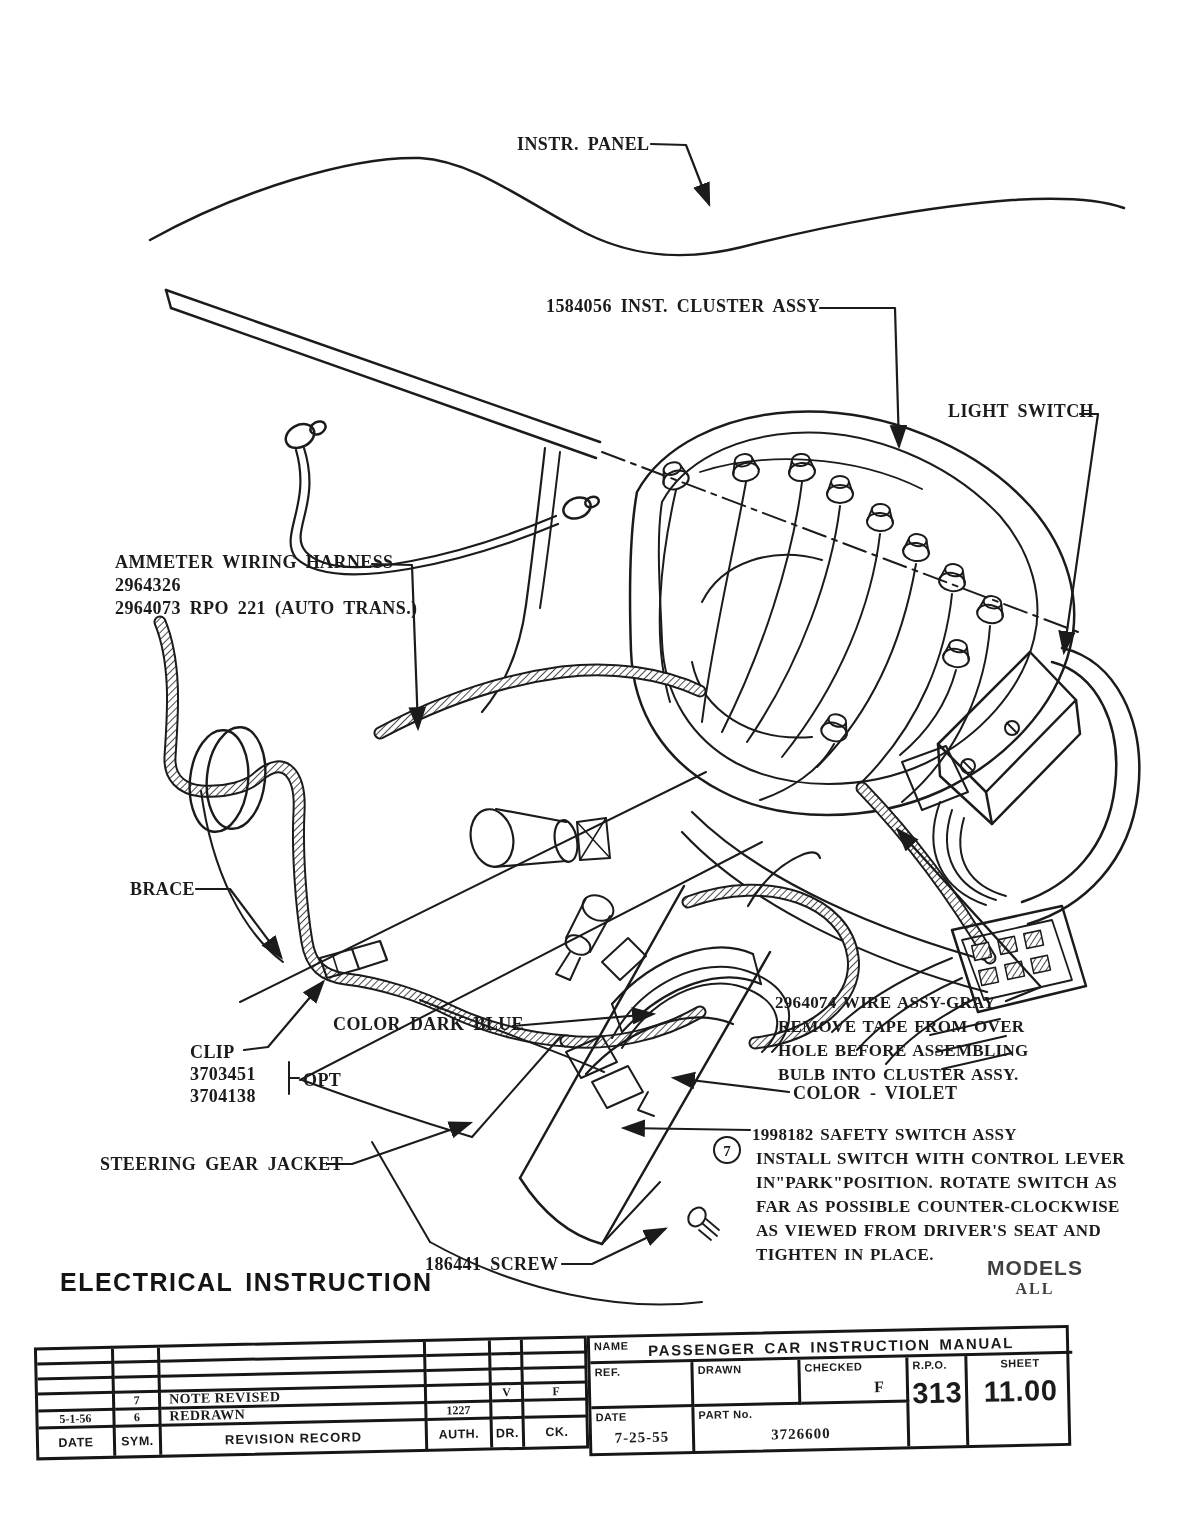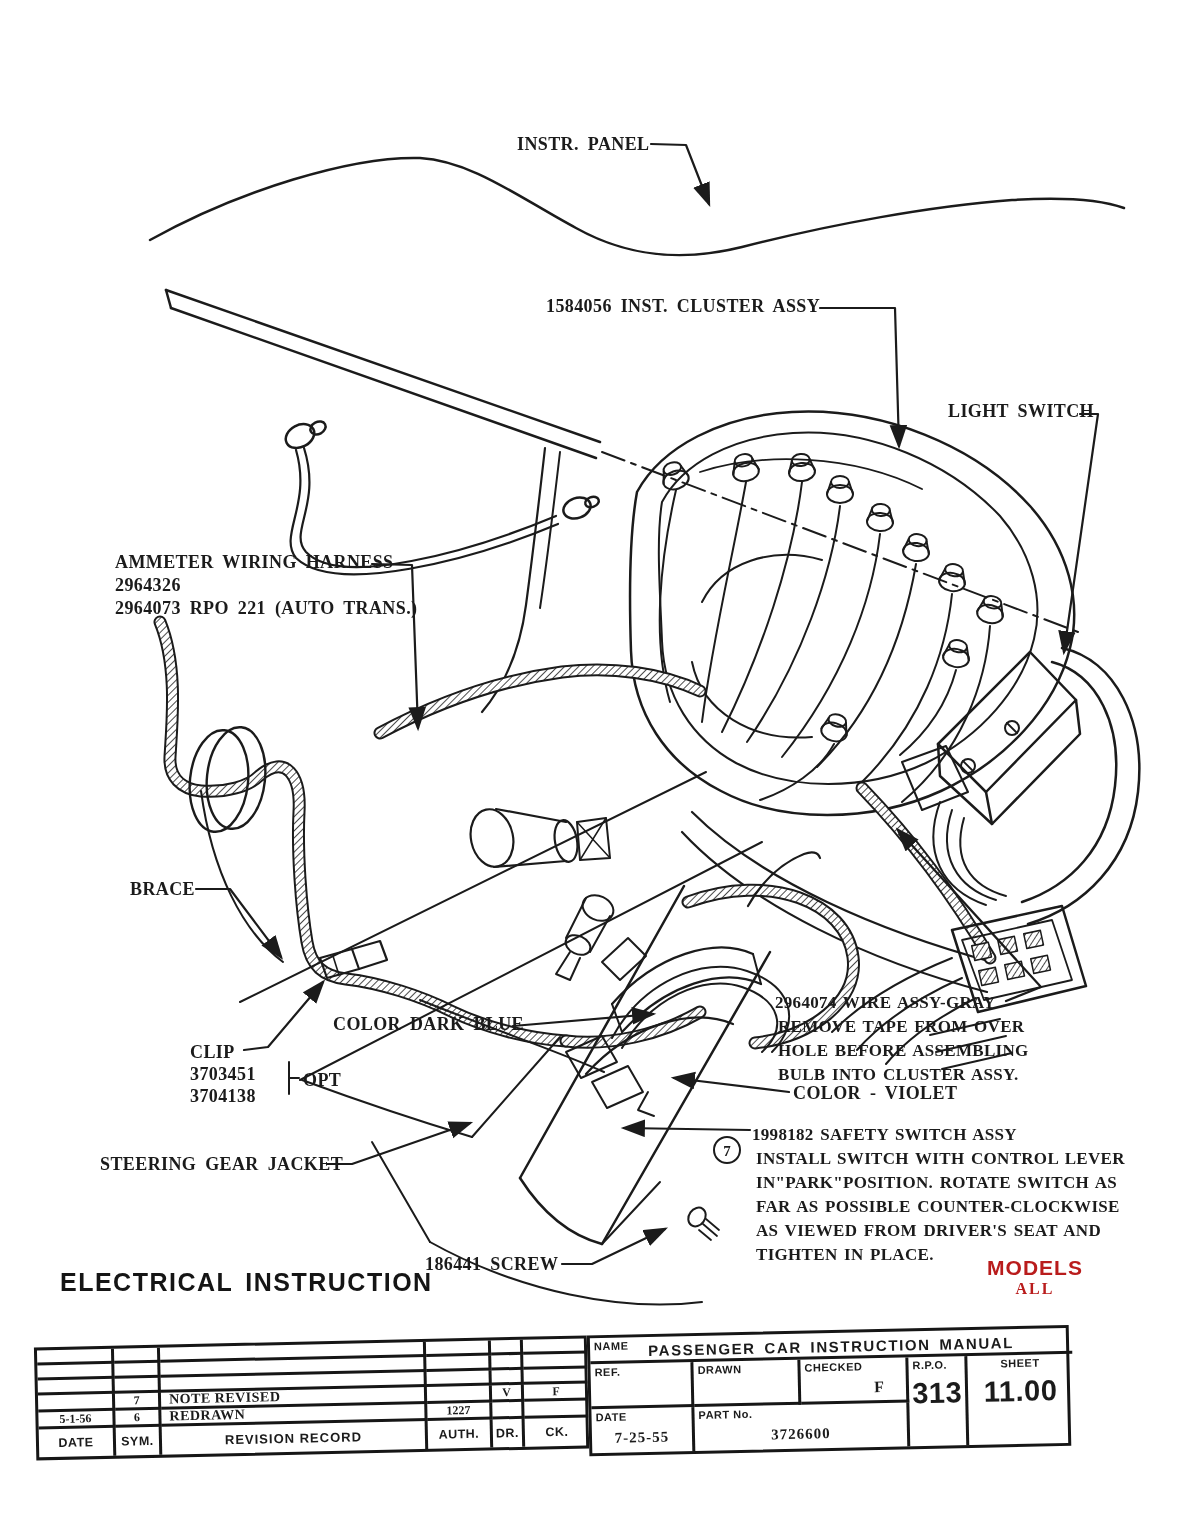--- a/index.html
+++ b/index.html
@@ -9,21 +9,21 @@
   svg.draw { position:absolute; left:0; top:0; }
 
   
   .dlabel { font:bold 18px "Liberation Serif", serif; letter-spacing:.4px; word-spacing:4px; fill:#1b1b1b; }
   .dnote  { font:bold 17px "Liberation Serif", serif; letter-spacing:.3px; word-spacing:2px; fill:#1b1b1b; }
   .dsmall { font:bold 15px "Liberation Serif", serif; fill:#1b1b1b; }
 
   
   .section-title { position:absolute; left:60px; top:1268px; font:bold 25px "Liberation Sans", sans-serif;
                    letter-spacing:1.5px; word-spacing:4px; color:#151515; }
-  .models { position:absolute; left:975px; top:1256px; width:120px; text-align:center; color:#b91c1c; }
+  .models { position:absolute; left:975px; top:1256px; width:120px; text-align:center; color:#404040; }
   .models .m1 { font:bold 21px "Liberation Sans", sans-serif; letter-spacing:1px; }
   .models .m2 { font:bold 16px "Liberation Serif", serif; letter-spacing:2px;text-align:center; }
 
   
   .tables { position:absolute; left:0; top:0; width:1179px; height:1518px;
             transform:rotate(-1.25deg); transform-origin:560px 1392px; }
   .revtable { position:absolute; left:35px; top:1336px; width:553px;
               display:grid; grid-template-columns:77px 46px 266px 65px 32px 64px;
               grid-template-rows:15px 15px 15px 17px 17px 28px;
               border:3px solid #161616; background:#fff; }

